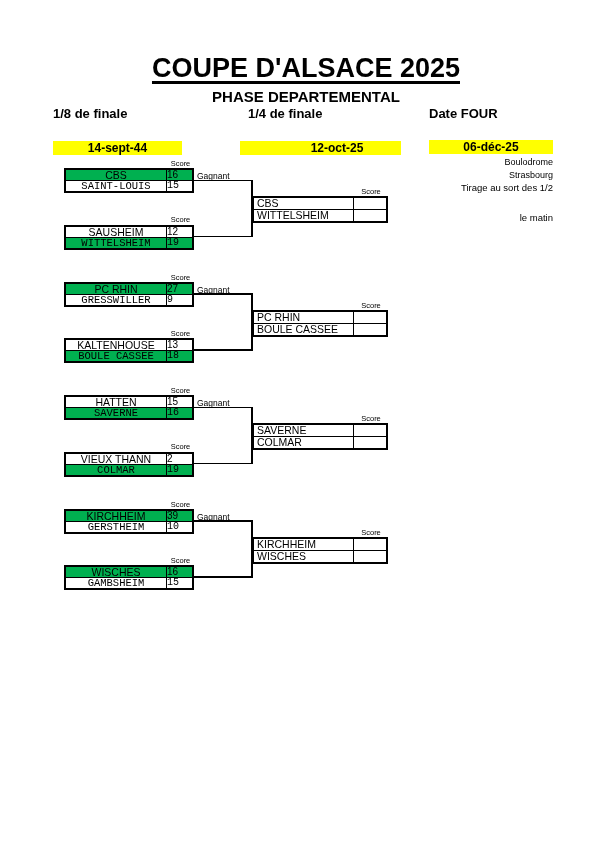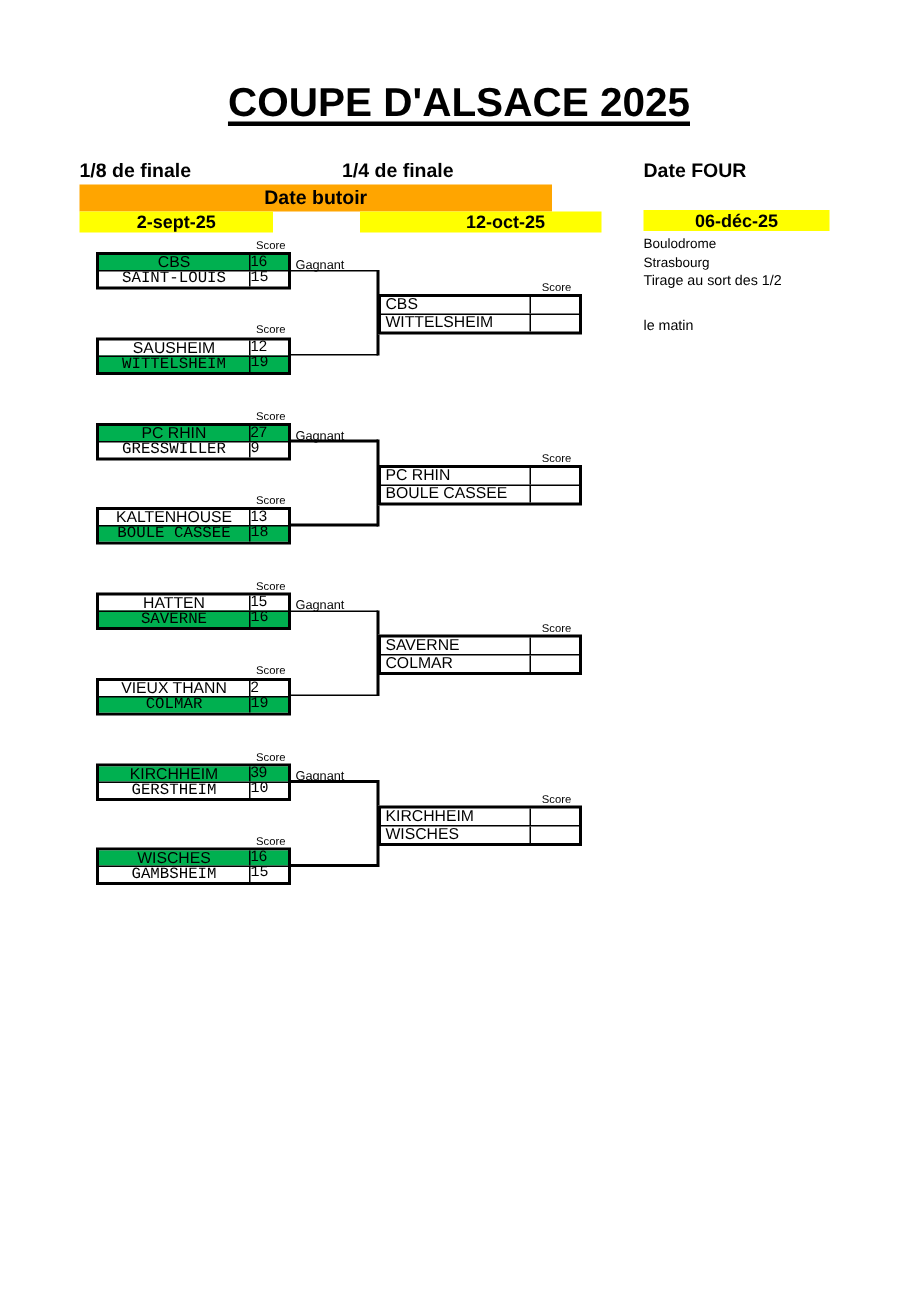--- a/index.html
+++ b/index.html
@@ -11,35 +11,35 @@
     position:absolute; top:54px; left:0; width:612px; text-align:center;
     font-size:27px; font-weight:bold; line-height:29px;
   }
   .title span { text-decoration:underline; text-decoration-thickness:2.5px; text-underline-offset:4px; }
   .subtitle {
     position:absolute; top:88px; left:0; width:612px; text-align:center;
     font-size:15px; font-weight:bold;
   }
   .colhead { position:absolute; top:106px; font-size:13px; font-weight:bold; }
   .colhead.c1 { left:53px;  width:129px; }
-  .colhead.c2 { left:228px; width:136px; }
+  .colhead.c2 { left:248px; width:136px; }
   .colhead.c3 { left:429px; width:124px; }
   .orange-bar {
     position:absolute; left:53px; top:123px; width:315px; height:18px;
     background:var(--date_orange,#FFA500); font-size:13px; font-weight:bold;
     text-align:center; line-height:18px;
   }
   .ybar {
     position:absolute; top:141px; height:14px; background:var(--date_yellow,#FFFF00);
     font-size:12px; font-weight:bold; text-align:center; line-height:14px;
   }
   .ybar.y1 { left:53px;  width:129px; }
   .ybar.y2 { left:240px; width:128px;padding-left:33px; }
   .ybar.y3 { left:429px; width:124px; top:140px; }
-  .info { position:absolute; left:429px; width:124px; text-align:left; font-size:9px; }
+  .info { position:absolute; left:429px; width:124px; text-align:right; font-size:9px; }
   .info.venue { top:157px; }
   .info.city  { top:170px; }
   .info.note1 { top:182px; font-size:9.5px; }
   .info.note2 { top:212px; font-size:9.5px; }
 
   .group { position:absolute; left:12px; width:612px; height:106px; }
   .score-label { position:absolute; font-size:7.5px; text-align:center; }
   .score-label.sl-m1 { left:155px; width:27px; top:-9px; }
   .score-label.sl-q  { left:342px; width:34px; top:19px; }
   .score-label.sl-m2 { left:155px; width:27px; top:47px; }
@@ -77,27 +77,27 @@
     padding-left:3px; font-size:10.5px; white-space:nowrap;
   }
   .qscore { flex:1; font-size:10.5px; text-align:center; }
 </style>
 </head>
 <body>
 
 <div class="page">
 
   <div class="title"><span>COUPE D'ALSACE 2025</span></div>
+  <div class="subtitle">PHASE DEPARTEMENTAL</div>
 
   <div class="colhead c1">1/8 de finale</div>
   <div class="colhead c2">1/4 de finale</div>
   <div class="colhead c3">Date FOUR</div>
 
-  <div class="orange-bar">Date butoir</div>
-  <div class="ybar y1">2-sept-25</div>
+  <div class="ybar y1">14-sept-44</div>
   <div class="ybar y2">12-oct-25</div>
   <div class="ybar y3">06-déc-25</div>
 
   <div class="info venue">Boulodrome</div>
   <div class="info city">Strasbourg</div>
   <div class="info note1">Tirage au sort des 1/2</div>
   <div class="info note2">le matin</div>
 
   <div class="group" style="top:168px">
     <div class="score-label sl-m1">Score</div>

